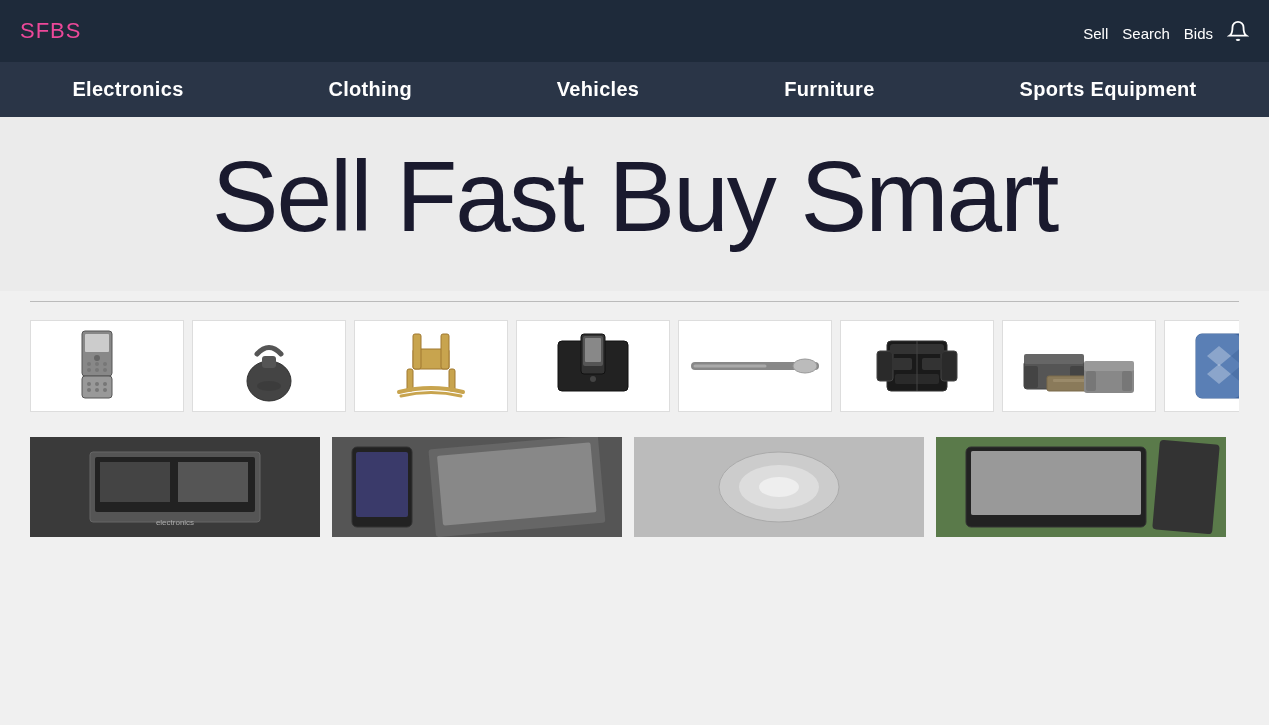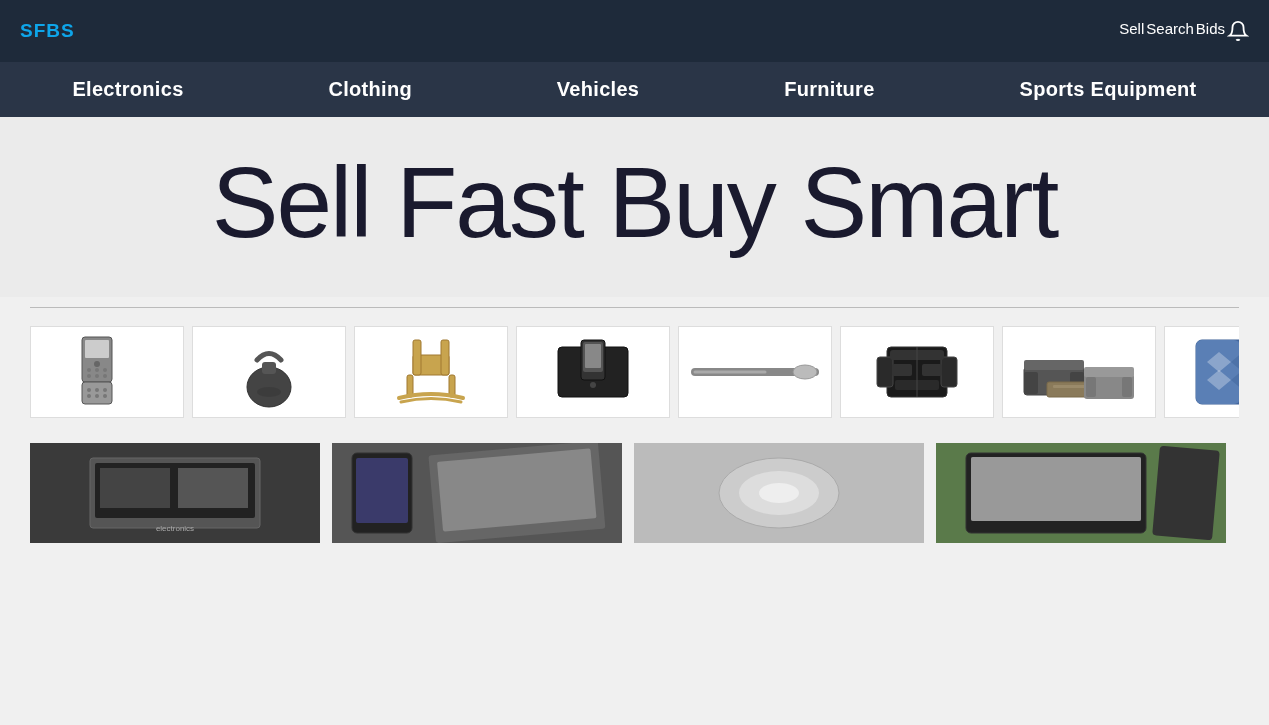--- a/index.html
+++ b/index.html
@@ -8,23 +8,23 @@
     
     .header {
       background: #1e2a3a;
       display: flex;
       align-items: center;
       padding: 0 20px;
       height: 62px;
       gap: 20px;
     }
     .logo {
-      color: #0ea5e9;
-      font-size: 19px;
-      font-weight: bold;
+      color: #ec4899;
+      font-size: 22px;
+      font-weight: normal;
       letter-spacing: 1px;
       white-space: nowrap;
       min-width: 80px;
     }
     .search-container {
       flex: 1;
       display: flex;
       max-width: 640px;
     }
     .search-input {
@@ -43,22 +43,22 @@
       padding: 0 14px;
       cursor: pointer;
       font-size: 16px;
       display: flex;
       align-items: center;
       justify-content: center;
     }
     .header-nav {
       margin-left: auto;
       display: flex;
-      align-items: flex-start;
-      gap: 2px;
+      align-items: flex-end;
+      gap: 14px;
     }
     .header-nav a {
       color: white;
       text-decoration: none;
       font-size: 15px;
     }
     .bell-icon {
       color: white;
       font-size: 18px;
       cursor: pointer;
@@ -78,21 +78,21 @@
       font-size: 20px;
       font-weight: 600;
       padding: 0 10px;
       letter-spacing: 0.3px;
     }
 
     
     .hero {
       background: #ebebeb;
       text-align: center;
-      padding: 30px 20px 40px;
+      padding: 24px 20px 40px;
     }
     .hero-title {
       font-size: 100px;
       font-weight: 300;
       color: #1a1a2e;
       line-height: 1.1;
       letter-spacing: -2px;
     }
 
     

